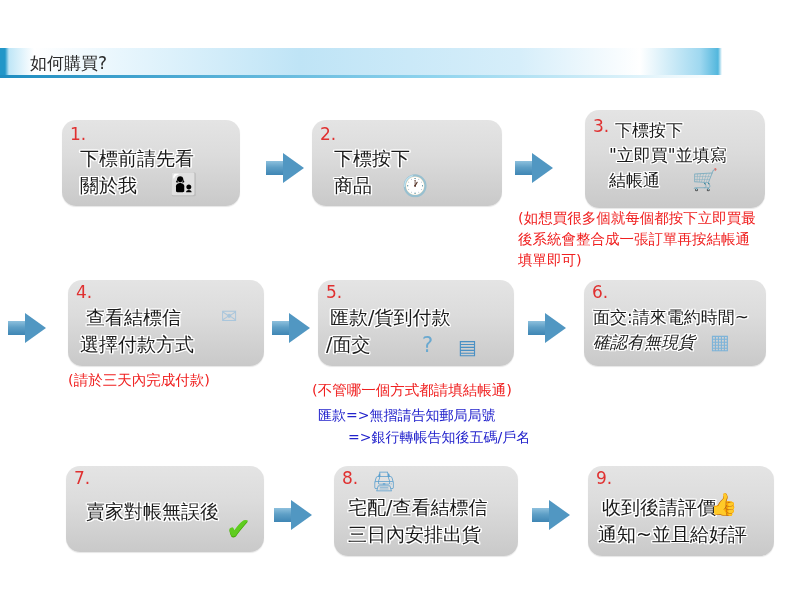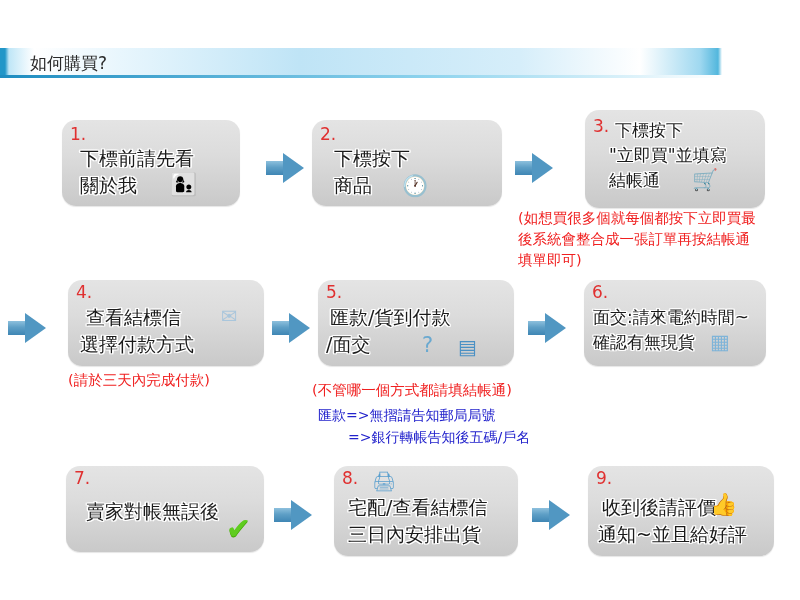--- a/index.html
+++ b/index.html
@@ -250,21 +250,21 @@
   <div class="note-blue" style="left:318px; top:357px;">匯款=&gt;無摺請告知郵局局號</div>
 
   <div class="arrow" style="left:528px; top:265px;">
     <div class="shaft"></div>
     <div class="head"></div>
   </div>
 
   <div class="step-box" style="left:584px; top:232px; width:182px; height:86px;">
     <div class="step-num" style="left:8px; top:4px;">6.</div>
     <div class="step-text small" style="left:9px; top:25px;text-align:right;">面交:請來電約時間~</div>
-    <div class="step-text small" style="left:9px; top:50px;">確認有無現貨</div>
+    <div class="step-text small" style="left:9px; top:50px;font-style:italic;">確認有無現貨</div>
     <div class="icon icon-calc" style="left:126px; top:52px;">▦</div>
   </div>
 
   <div class="step-box" style="left:66px; top:418px; width:198px; height:86px;">
     <div class="step-num" style="left:8px; top:4px;">7.</div>
     <div class="step-text" style="left:20px; top:32px;">賣家對帳無誤後</div>
     <div class="icon icon-check" style="left:160px; top:48px;">✔</div>
   </div>
 
   <div class="arrow" style="left:274px; top:452px;">

